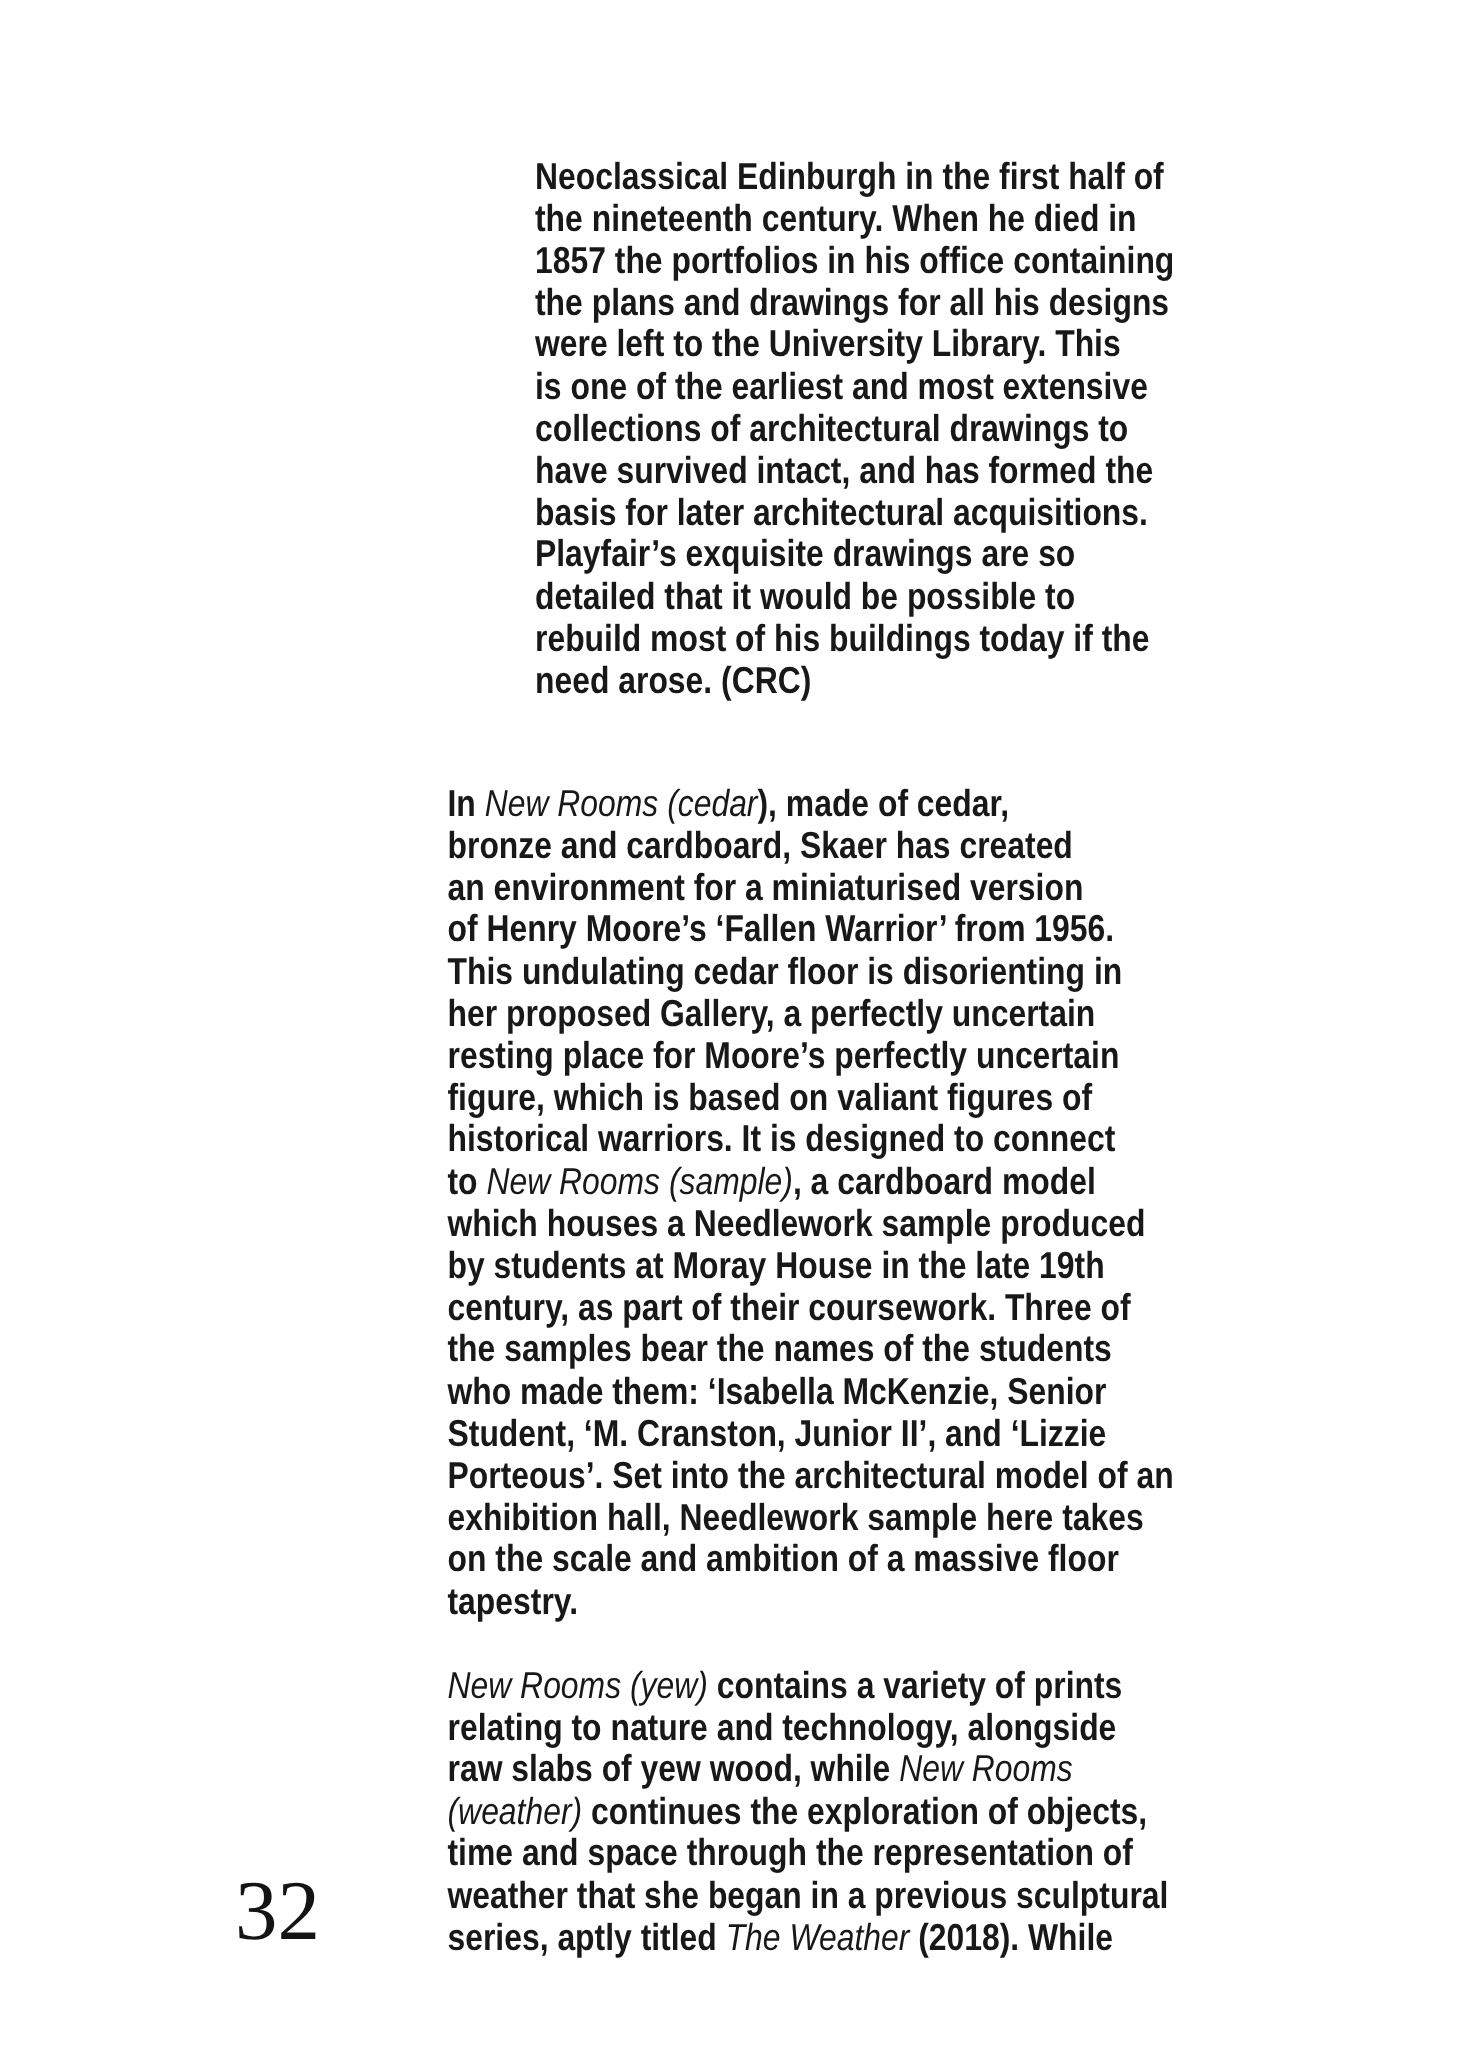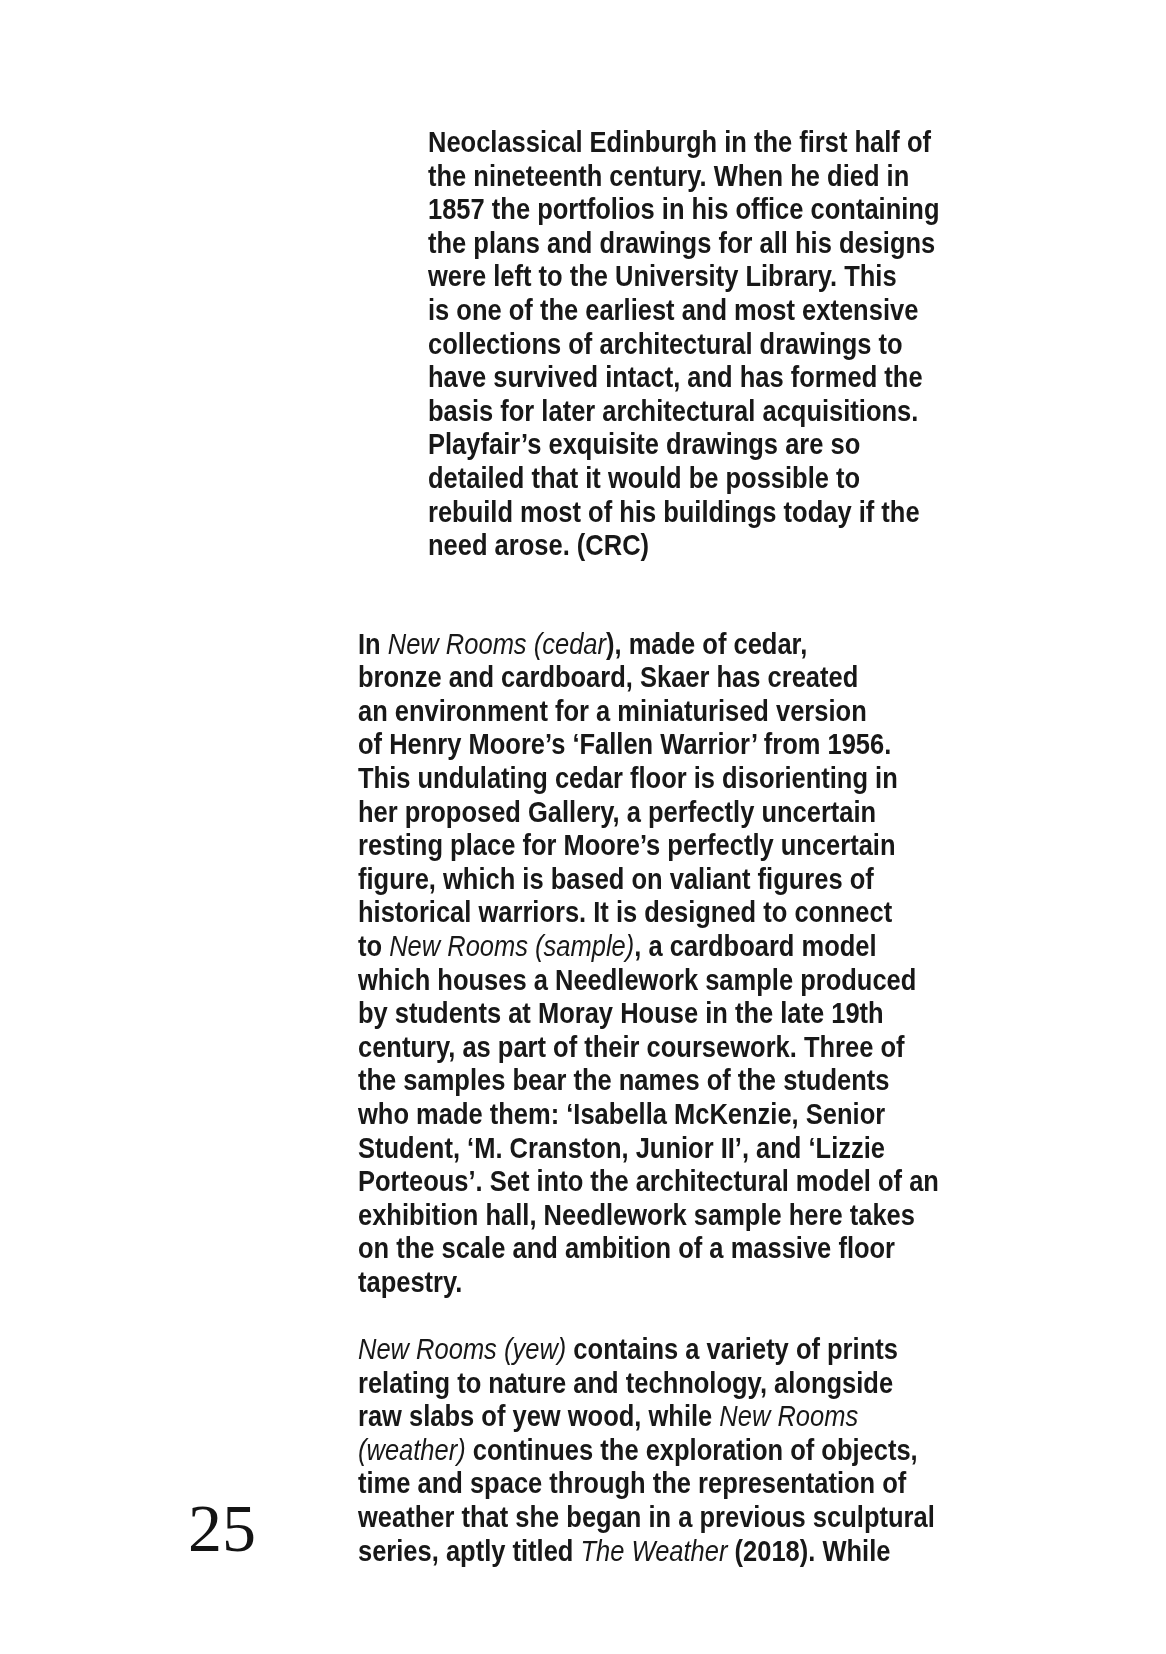--- a/index.html
+++ b/index.html
@@ -101,15 +101,15 @@
 tapestry.</span></p>
     <p class="body-paragraph"><span class="run-italic">New Rooms (yew)</span><span class="run-bold"> contains a variety of prints
 relating to nature and technology, alongside
 raw slabs of yew wood, while </span><span class="run-italic">New Rooms
 (weather)</span><span class="run-bold"> continues the exploration of objects,
 time and space through the representation of
 weather that she began in a previous sculptural
 series, aptly titled </span><span class="run-italic">The Weather</span><span class="run-bold"> (2018). While</span></p>
   </div>
 
-  <div class="page-number">25</div>
+  <div class="page-number">32</div>
 
 </div>
 
 </body></html>

